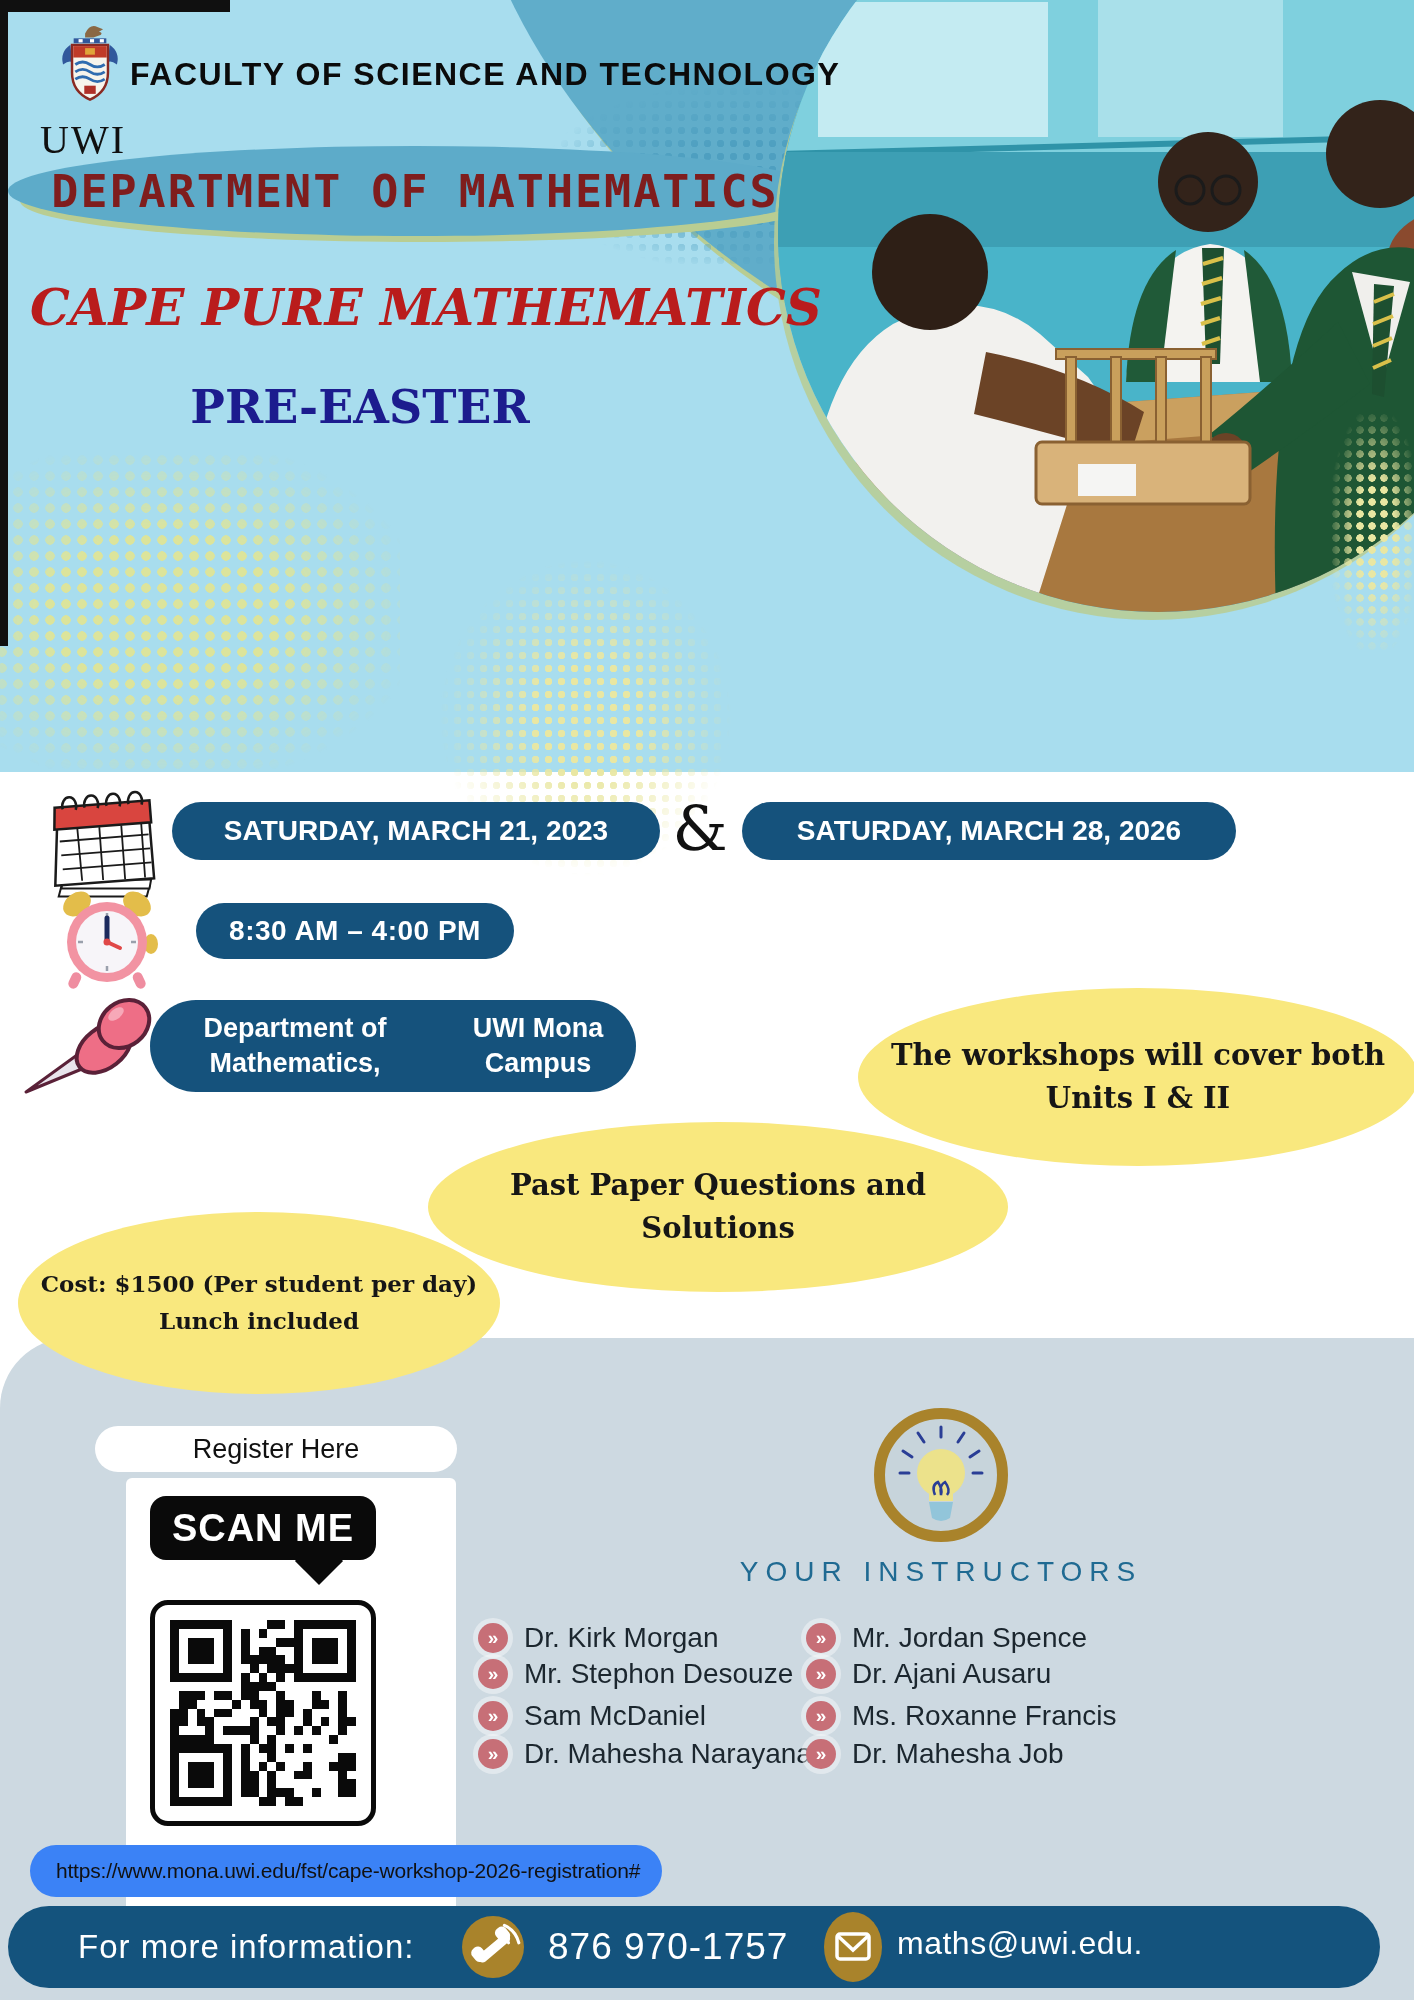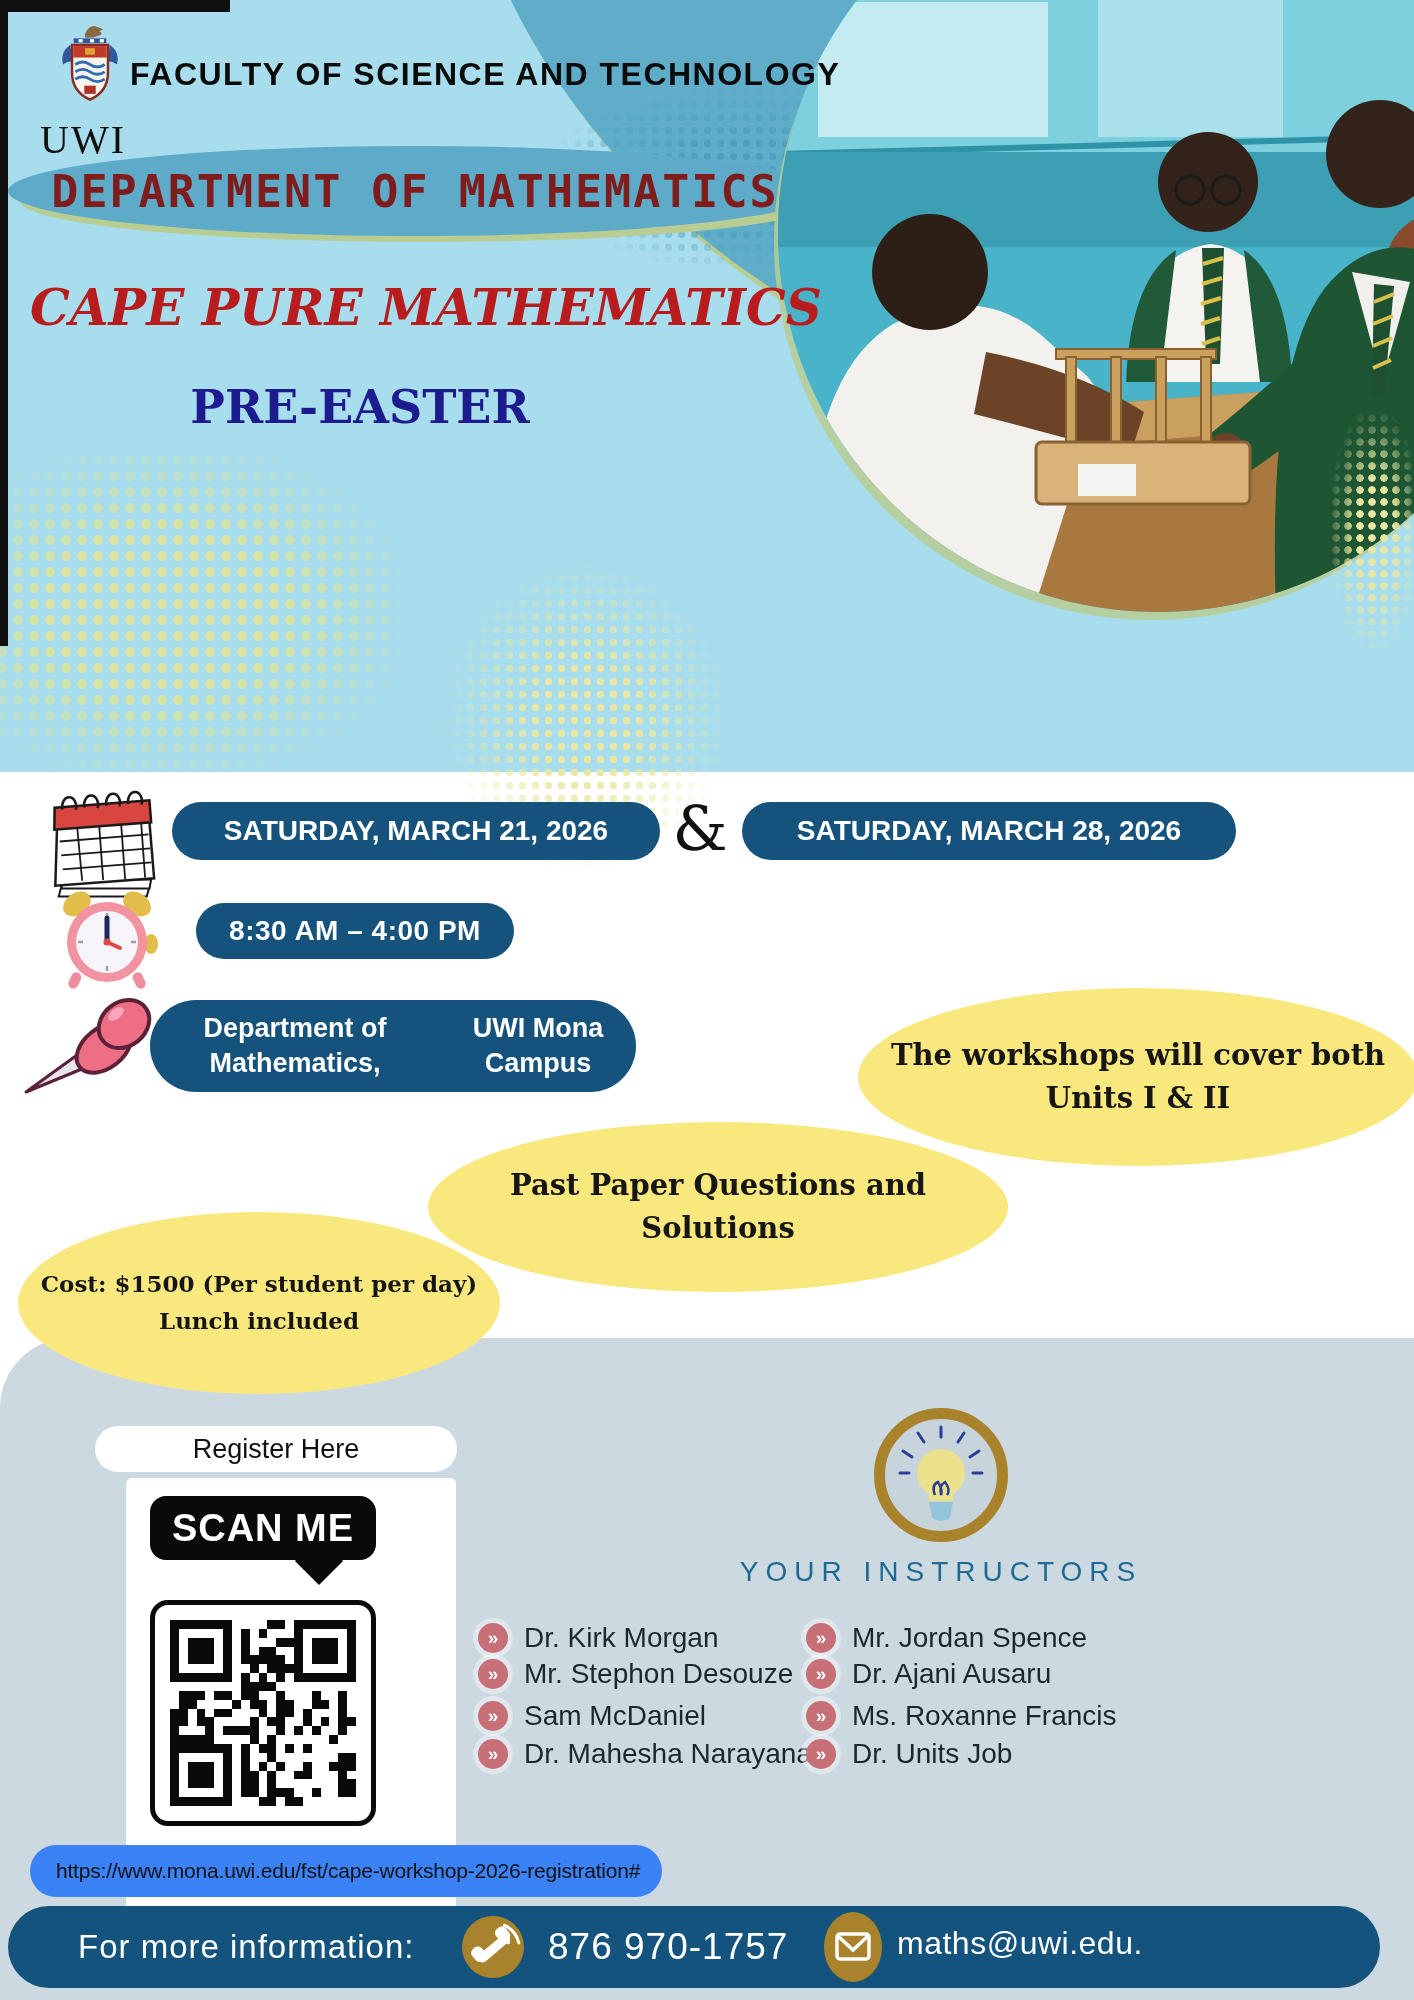--- a/index.html
+++ b/index.html
@@ -217,21 +217,21 @@
       <polygon points="22,34 114,30 117,92 18,96" fill="#ffffff" stroke="#1a1a1a" stroke-width="2.5"></polygon>
       <polygon points="20,18 115,14 116,36 19,40" fill="#d9453f" stroke="#1a1a1a" stroke-width="2.5"></polygon>
       <path d="M28 20 a7 9 0 1 1 13 1" fill="none" stroke="#1a1a1a" stroke-width="2.5"></path>
       <path d="M50 19 a7 9 0 1 1 13 1" fill="none" stroke="#1a1a1a" stroke-width="2.5"></path>
       <path d="M72 18 a7 9 0 1 1 13 1" fill="none" stroke="#1a1a1a" stroke-width="2.5"></path>
       <path d="M94 17 a7 9 0 1 1 13 1" fill="none" stroke="#1a1a1a" stroke-width="2.5"></path>
       <path d="M24 52 L113 48 M25 66 L114 62 M26 80 L115 76" stroke="#1a1a1a" stroke-width="1.8"></path>
       <path d="M42 40 L45 92 M64 39 L66 92 M86 38 L88 92 M106 37 L108 91" stroke="#1a1a1a" stroke-width="1.8"></path>
     </g>
   </svg>
-  <div class="abs pill pill-date1">SATURDAY, MARCH 21, 2026</div>
+  <div class="abs pill pill-date1">SATURDAY, MARCH 21, 2023</div>
   <div class="abs joiner">&amp;</div>
   <div class="abs pill pill-date2">SATURDAY, MARCH 28, 2026</div>
 
   <svg class="abs clock-icon" viewBox="0 0 110 110">
     <ellipse cx="25" cy="20" rx="15" ry="11" fill="#e3bd4a" transform="rotate(-35 25 20)"></ellipse>
     <ellipse cx="85" cy="20" rx="15" ry="11" fill="#e3bd4a" transform="rotate(35 85 20)"></ellipse>
     <ellipse cx="99" cy="60" rx="7" ry="10" fill="#e3bd4a"></ellipse>
     <rect x="18" y="88" width="10" height="17" rx="5" fill="#ef8da0" transform="rotate(25 23 96)"></rect>
     <rect x="82" y="88" width="10" height="17" rx="5" fill="#ef8da0" transform="rotate(-25 87 96)"></rect>
     <circle cx="55" cy="58" r="40" fill="#f293a2"></circle>
@@ -754,21 +754,21 @@
   <div class="instr-item c2 r2">
     <span class="instr-bullet">»</span>
     <span class="instr-name">Dr. Ajani  Ausaru</span>
   </div>
   <div class="instr-item c2 r3">
     <span class="instr-bullet">»</span>
     <span class="instr-name">Ms. Roxanne Francis</span>
   </div>
   <div class="instr-item c2 r4">
     <span class="instr-bullet">»</span>
-    <span class="instr-name">Dr. Units Job</span>
+    <span class="instr-name">Dr. Mahesha Job</span>
   </div>
 
   <div class="abs footer-bar"></div>
   <div class="abs footer-label">For more information:</div>
   <div class="abs phone-badge">
     <svg width="62" height="62" viewBox="0 0 60 60">
       <g transform="rotate(-40 30 30)" fill="#ffffff">
         <rect x="11" y="27" width="38" height="9" rx="4.5"></rect>
         <rect x="9" y="19" width="12" height="15" rx="5"></rect>
         <rect x="39" y="19" width="12" height="15" rx="5"></rect>

